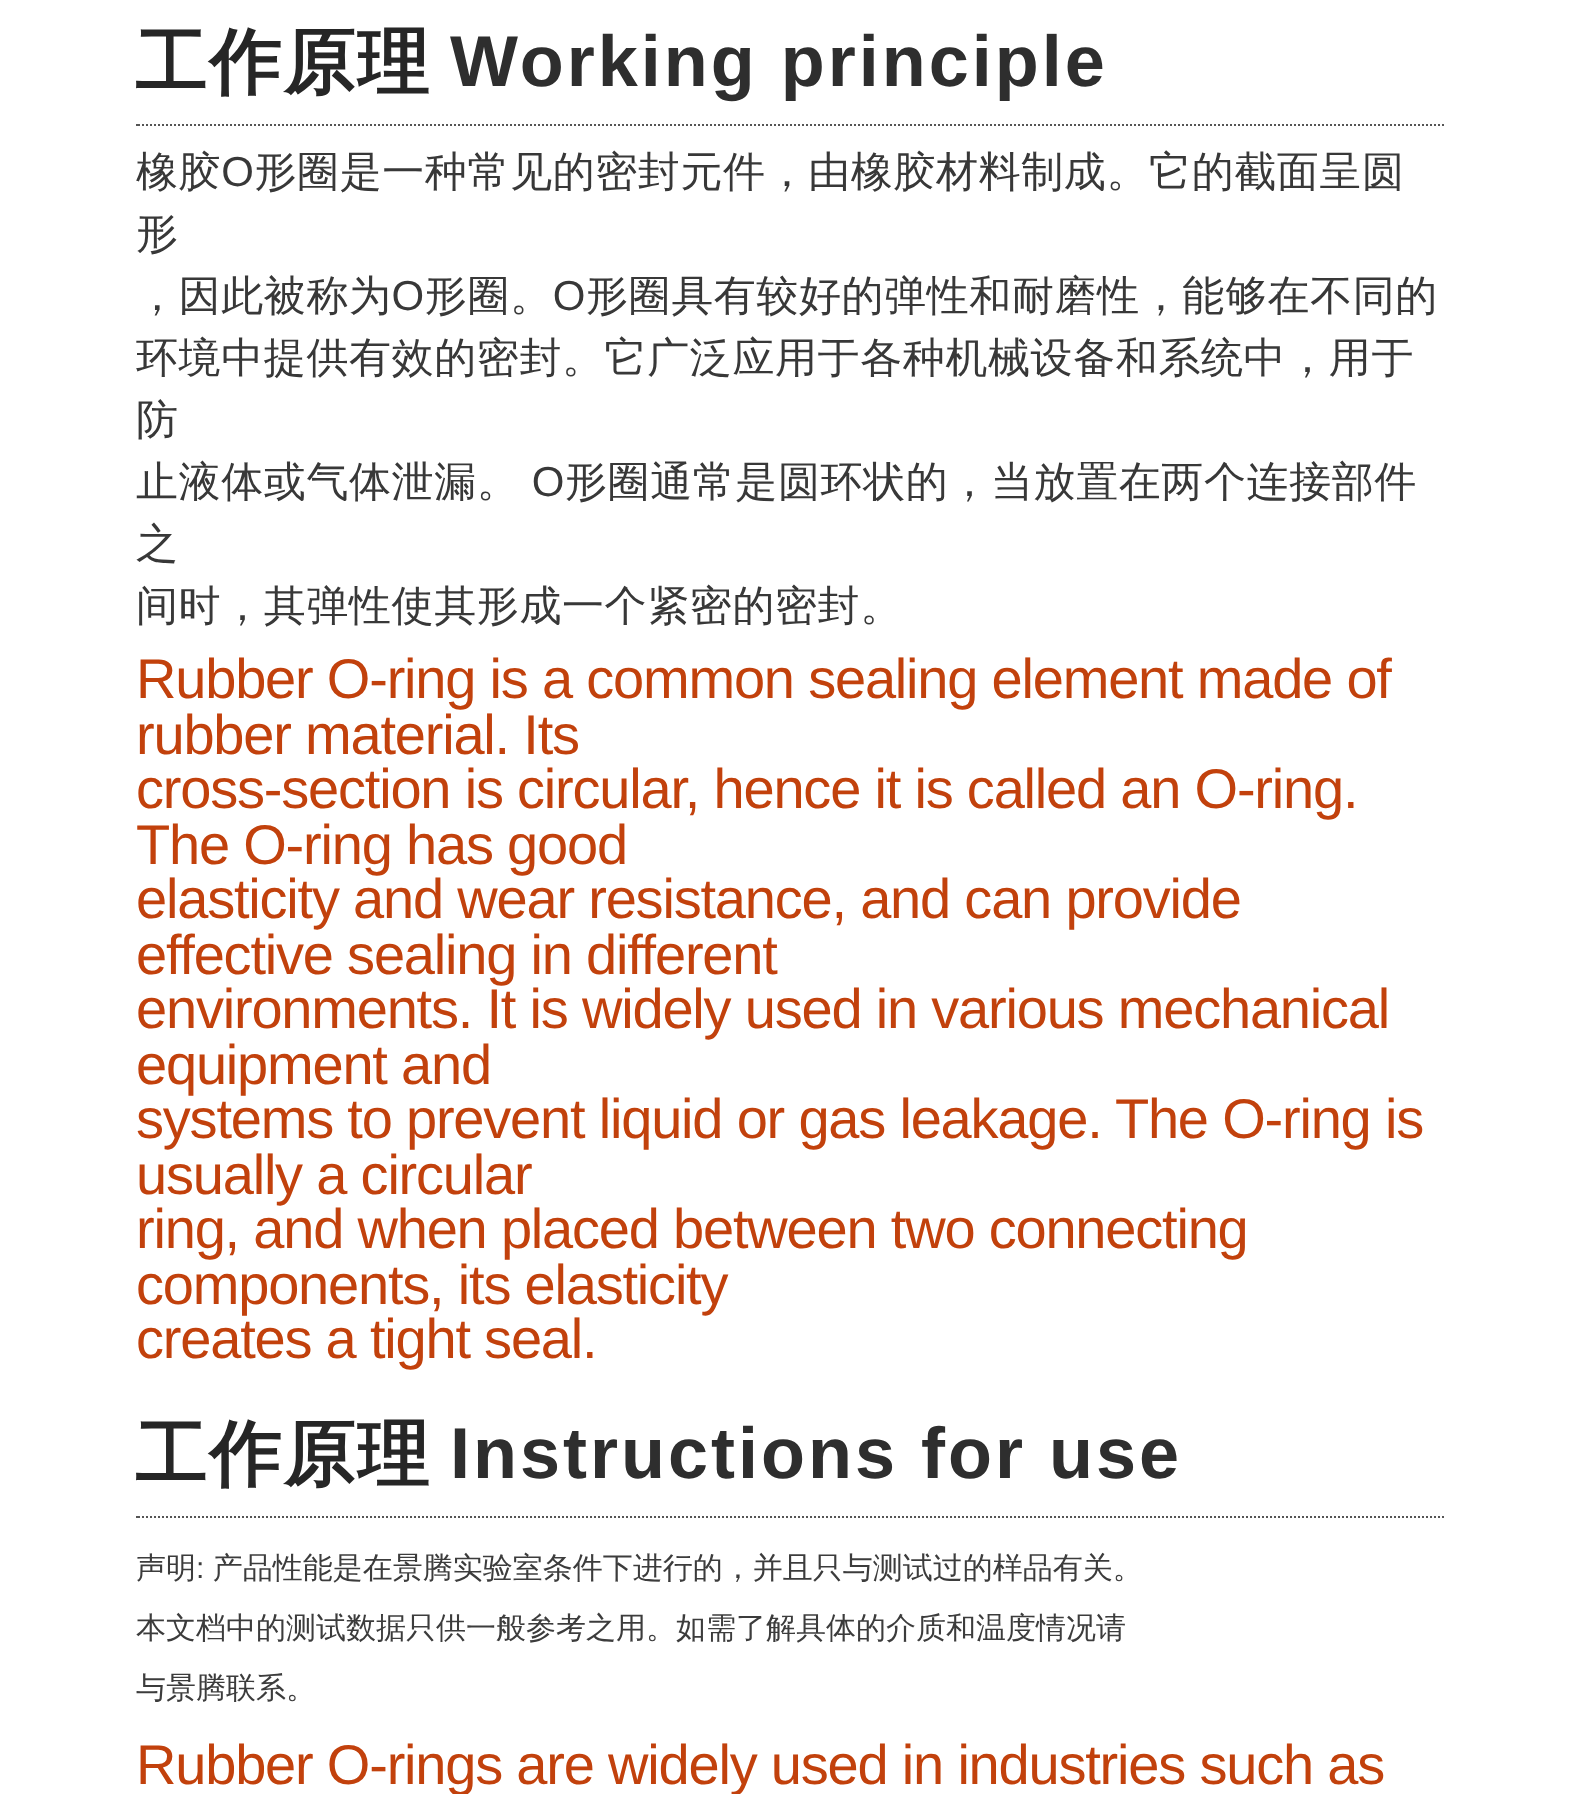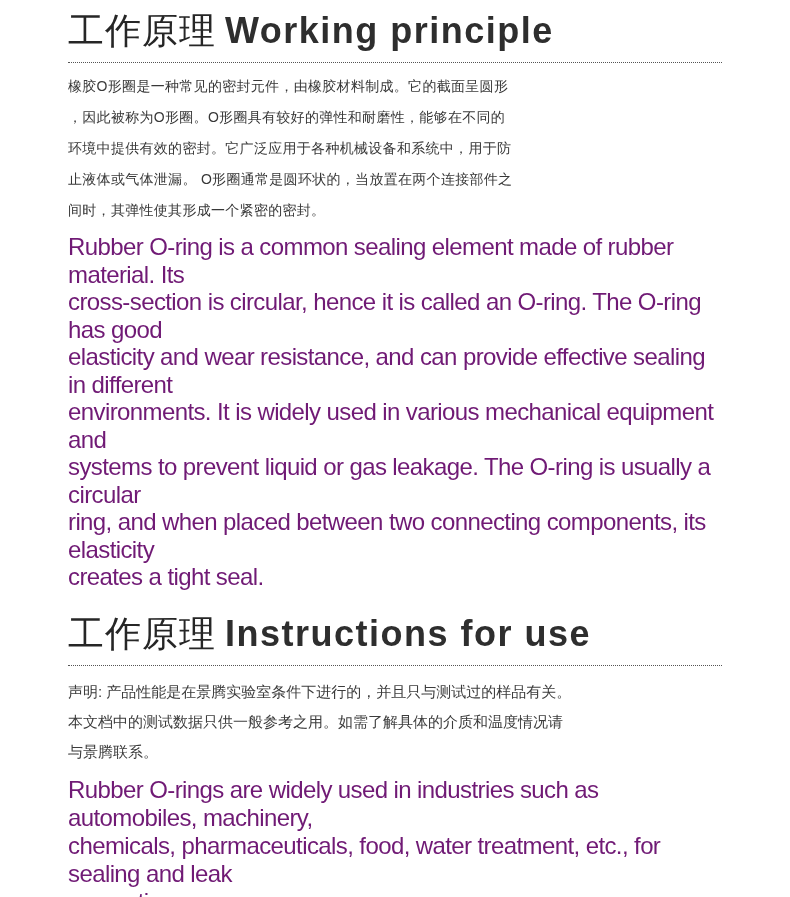--- a/index.html
+++ b/index.html
@@ -19,21 +19,21 @@
     padding: 8px 68px 0 68px;
   }
   .section-title {
     margin: 0;
     font-size: 36px;
     line-height: 46px;
     color: #262626;
     white-space: nowrap;
   }
   .section-title .zh {
-    font-weight: 400;
+    font-weight: 700;
     letter-spacing: 1px;
     margin-right: 9px;
   }
   .section-title .en {
     font-weight: 700;
     letter-spacing: 1.5px;
     color: #2e2e2e;
   }
   .rule {
     height: 0;
@@ -41,39 +41,39 @@
     border-top: 1px dotted #555555;
     margin: 8px 0 0 0;
   }
   .para {
     margin: 0;
     white-space: pre-line;
     color: #383838;
   }
   .cn-body {
     margin-top: 8px;
-    font-size: 14px;
+    font-size: 21px;
     line-height: 31px;
     letter-spacing: 0.3px;
   }
   .cn-body.second {
     line-height: 30px;
   }
   .cn-disclaimer {
     margin-top: 11px;
     font-size: 15px;
     line-height: 30px;
     color: #3c3c3c;
   }
   .en-body {
     margin-top: 7px;
-    font-size: 24px;
+    font-size: 28px;
     line-height: 27.5px;
     letter-spacing: -0.6px;
-    color: #701a75;
+    color: #c2410c;
   }
   .en-body.second {
     margin-top: 9px;
     line-height: 28px;
   }
   .section-2 {
     margin-top: 20px;
   }
 </style>
 </head>

